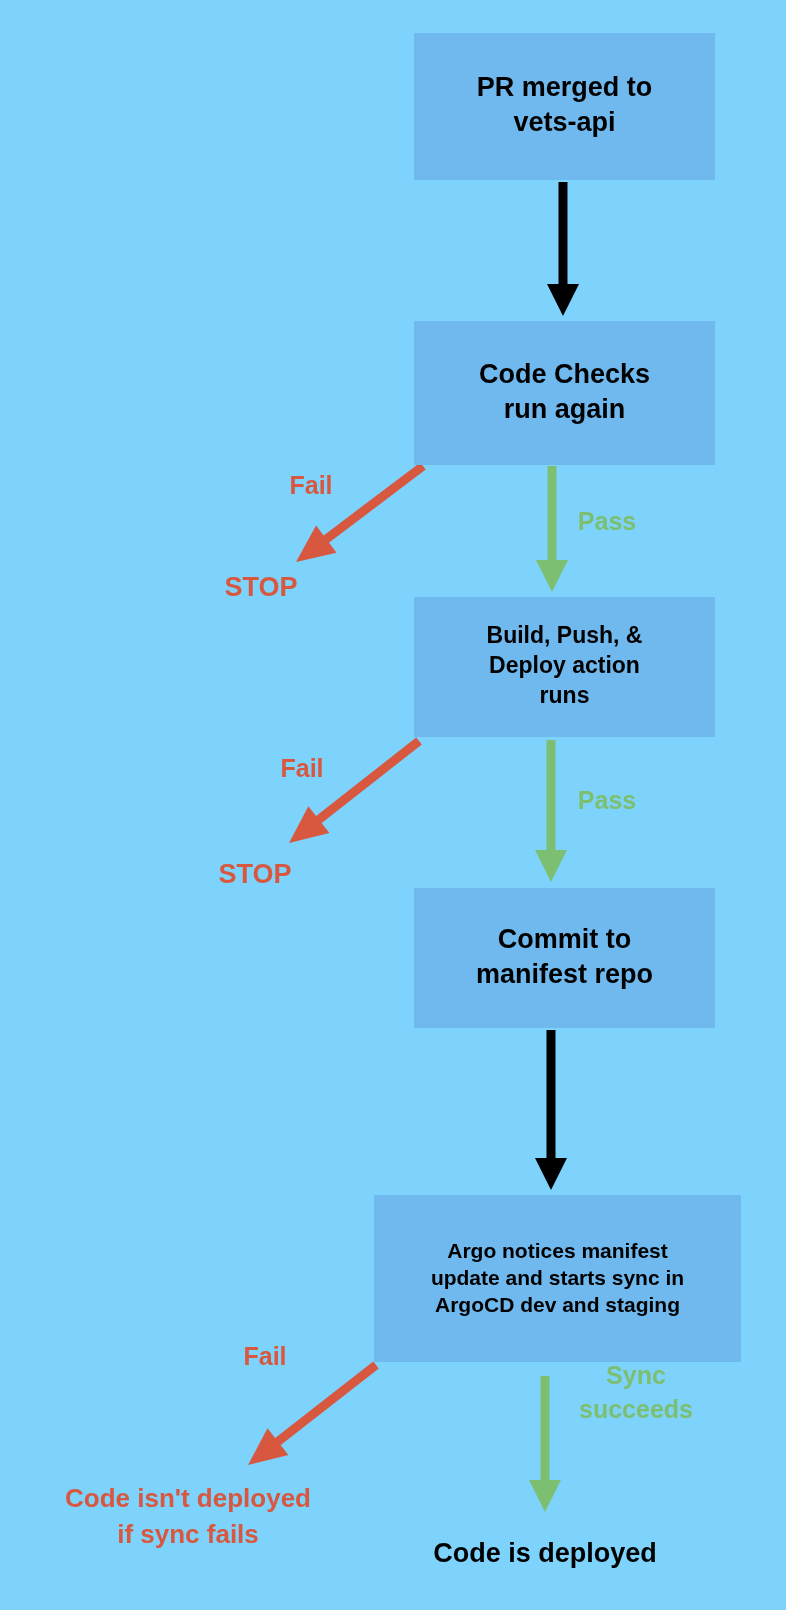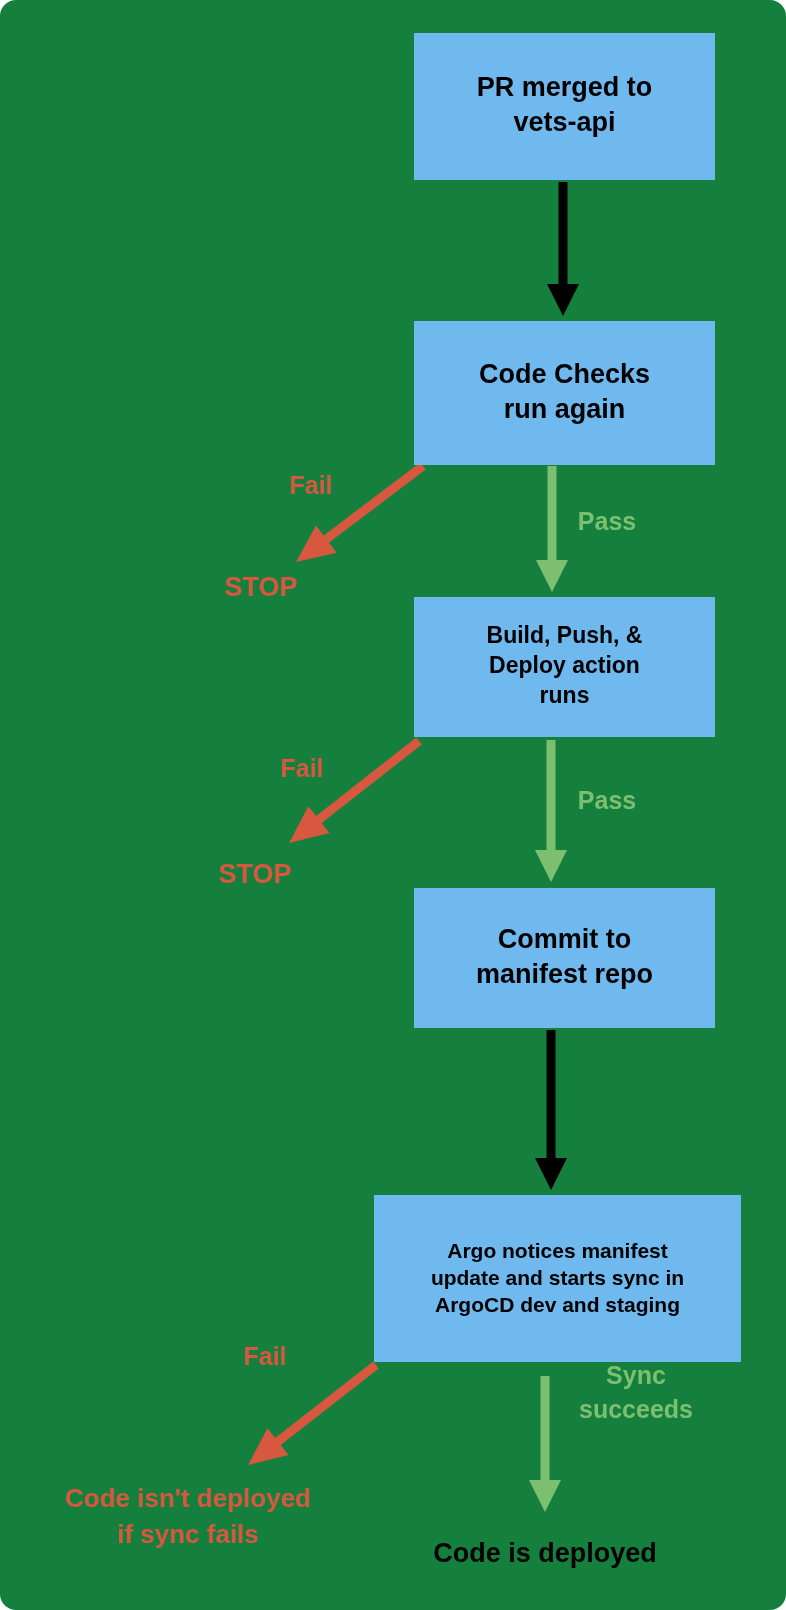--- a/index.html
+++ b/index.html
@@ -10,22 +10,21 @@
   body {
     width: 786px;
     height: 1610px;
     font-family: "Liberation Sans", sans-serif;
     overflow: hidden;
   }
   #flow-root {
     position: relative;
     width: 786px;
     height: 1610px;
-    background: #15803d;
-    border-radius: 16px;
+    background: #7dd3fc;
   }
   svg.flow-canvas {
     position: absolute;
     top: 0;
     left: 0;
     width: 786px;
     height: 1610px;
   }
   .node-text {
     font-family: "Liberation Sans", sans-serif;

